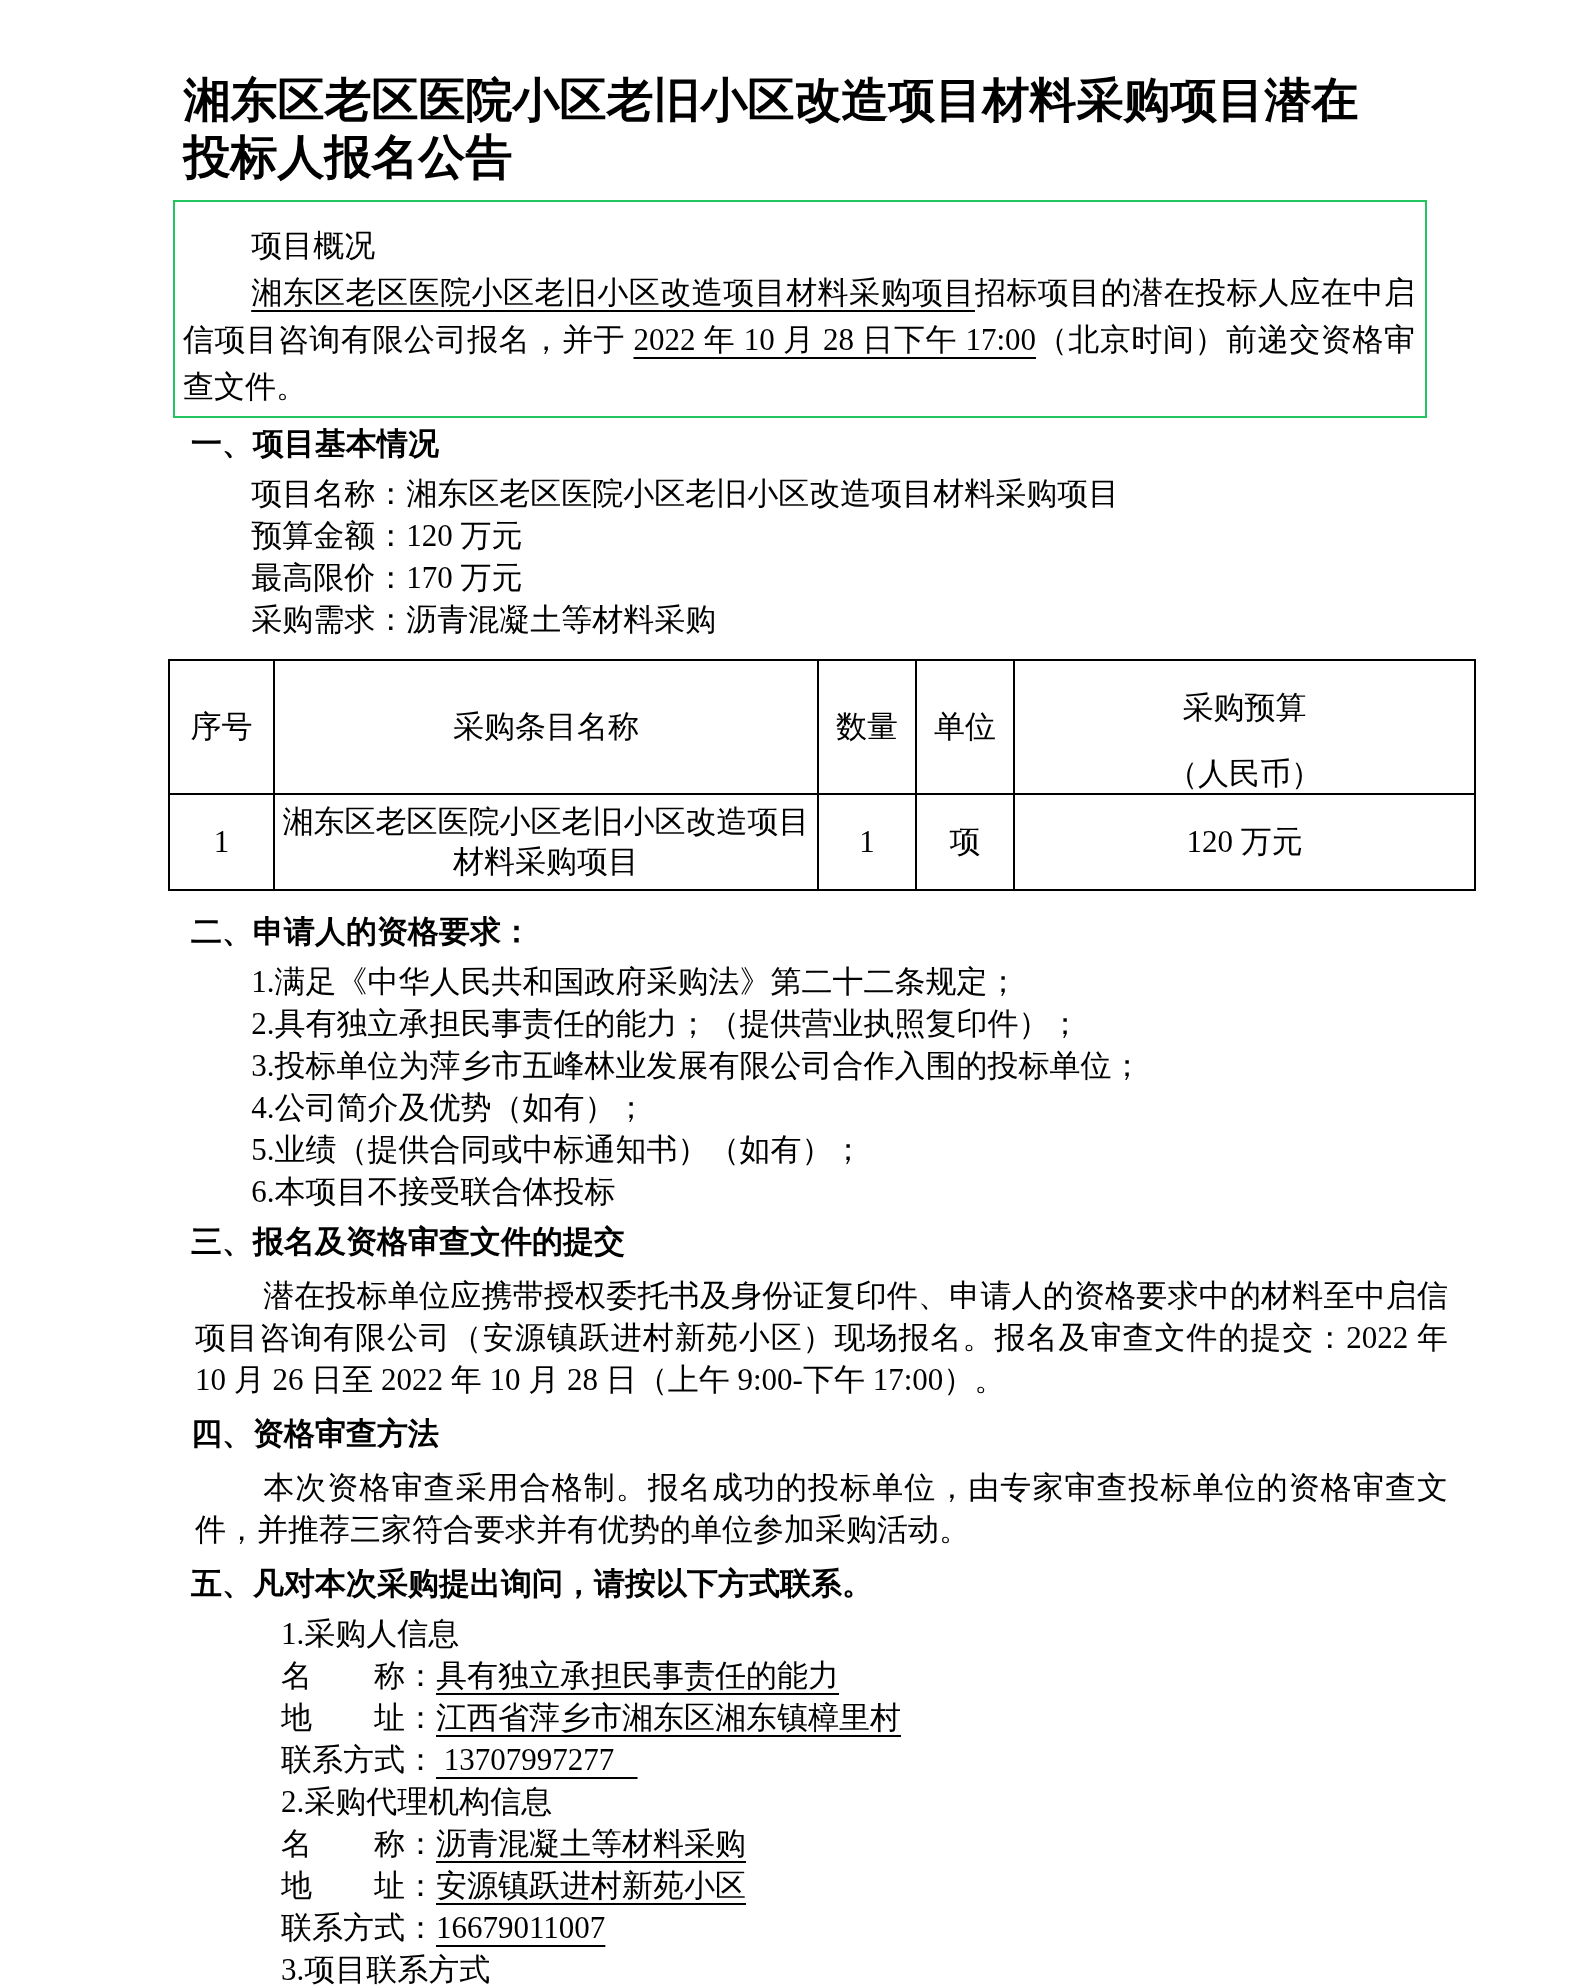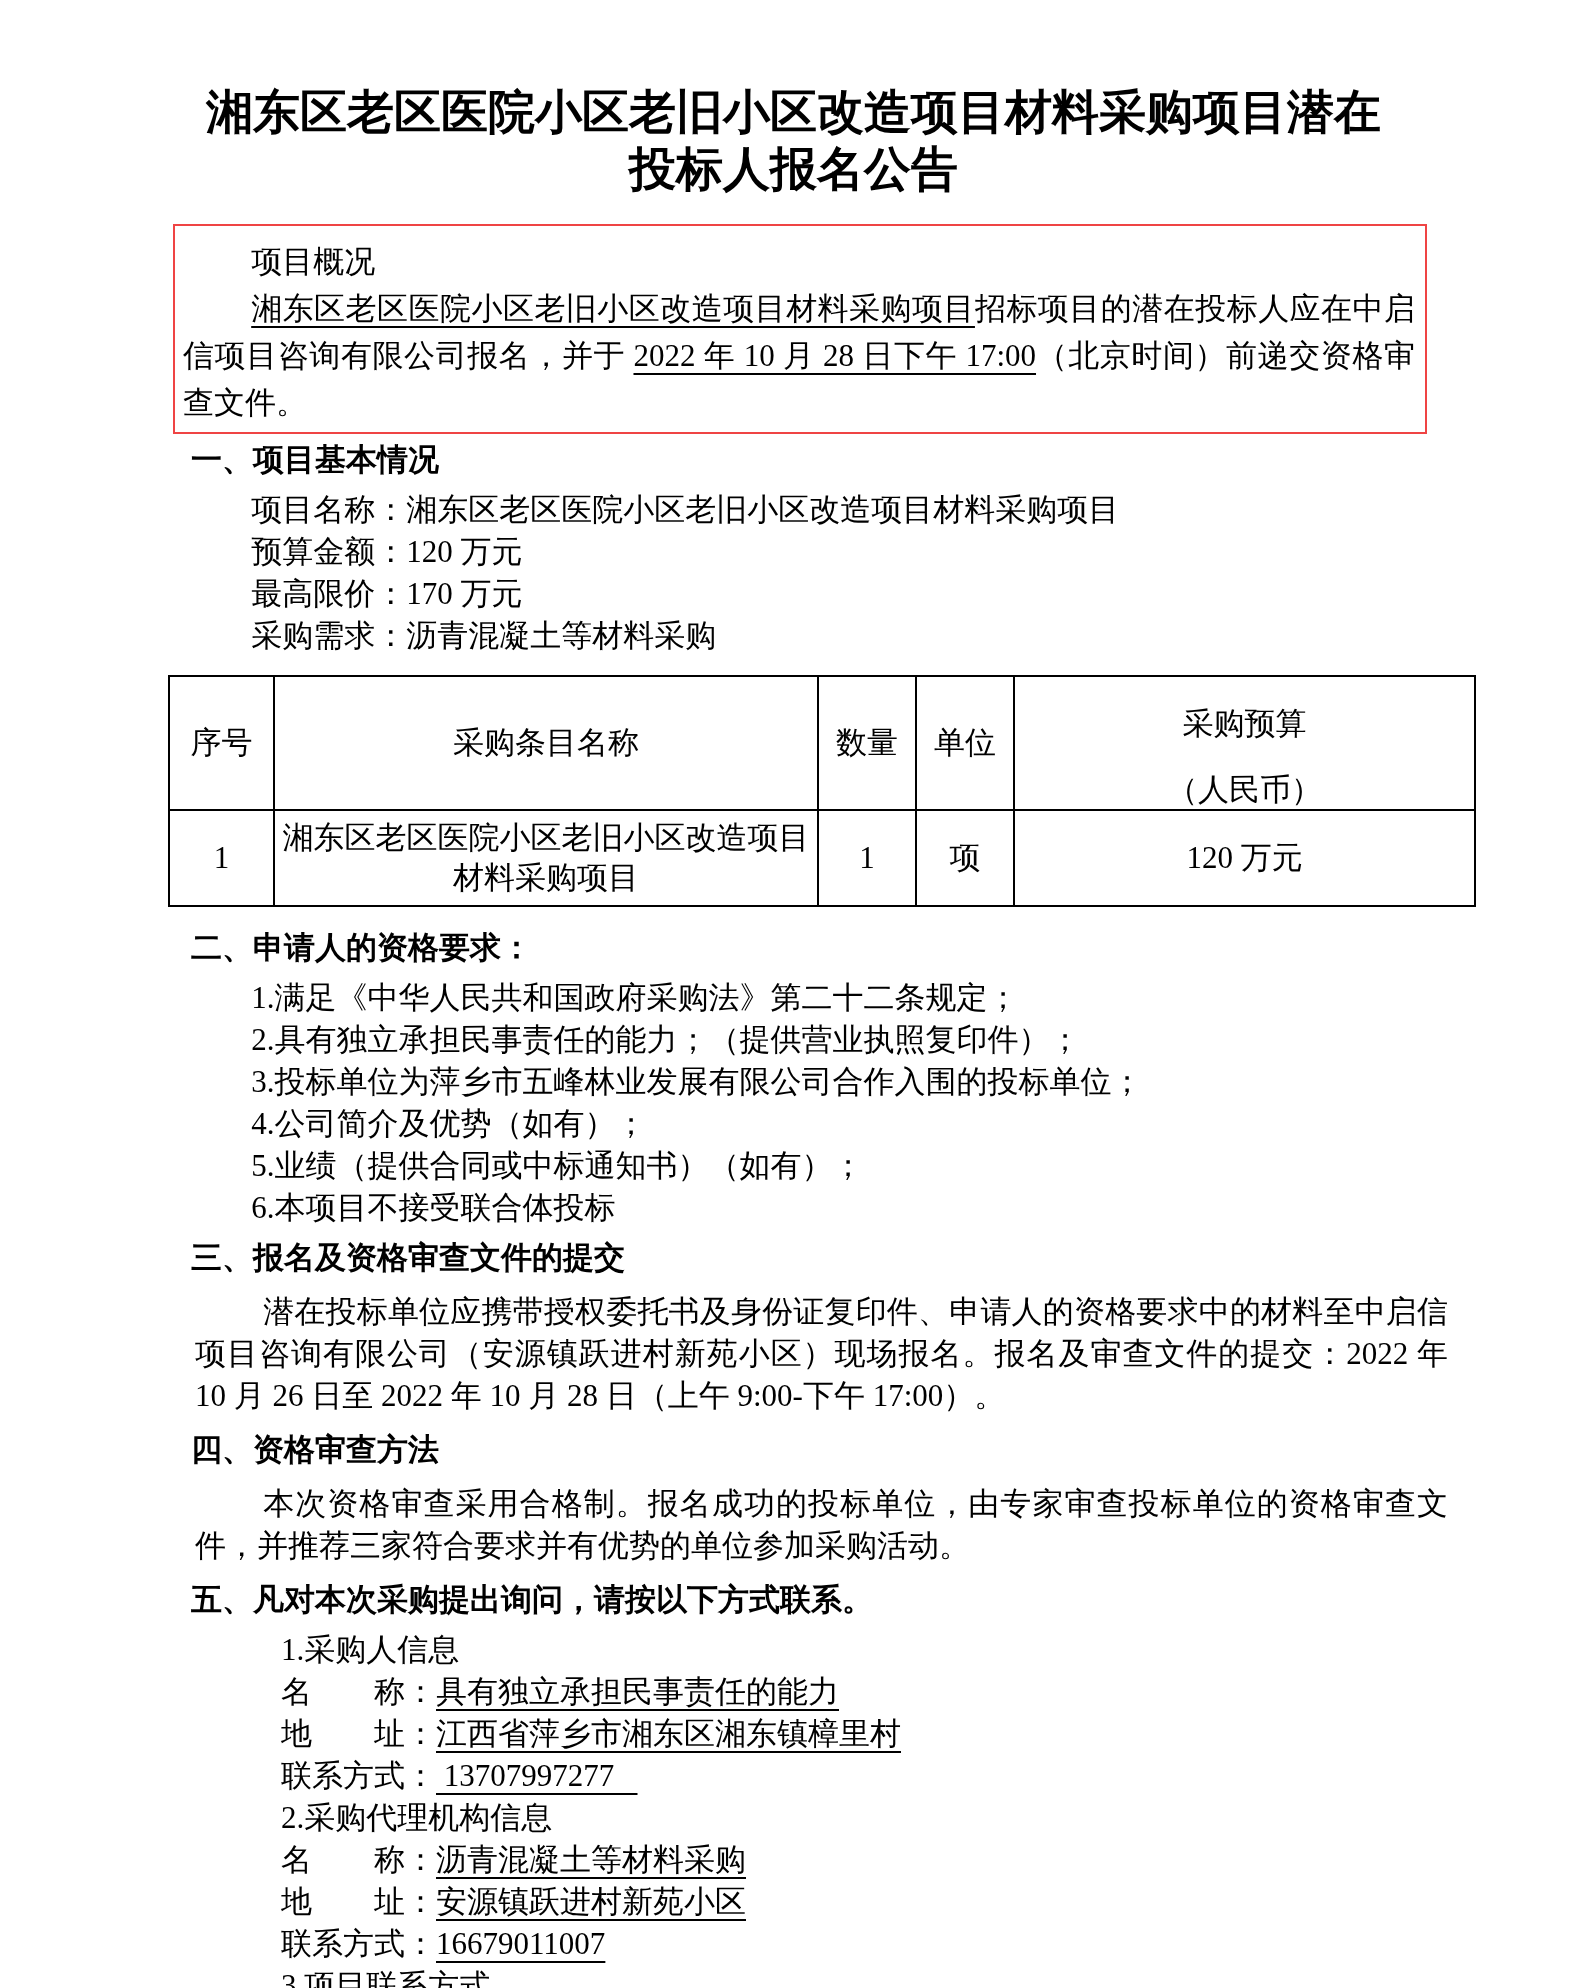--- a/index.html
+++ b/index.html
@@ -12,38 +12,38 @@
     height: 1988px;
     position: relative;
     overflow: hidden;
     font-family: "Liberation Serif", "DejaVu Serif", serif;
     color: #000000;
   }
   .title {
     font-size: 47px;
     line-height: 57px;
     font-weight: bold;
-    text-align: center;
+    text-align: left;
     width: 1220px;
-    margin: 12px auto;
+    margin: 0 auto;
     padding-top: 72px;
     padding-bottom: 14px;
   }
   .content {
     margin-left: 183px;
     width: 1277px;
     font-size: 31px;
     line-height: 42px;
   }
   .box {
     box-sizing: border-box;
-    border: 2px solid #ef4444;
+    border: 2px solid #22c55e;
     margin-left: -10px;
     width: 1254px;
-    padding: 12px 10px 6px 8px;
+    padding: 20px 10px 6px 8px;
     line-height: 47px;
   }
   .box p { margin: 0; }
   .ind { text-indent: 2.2em; }
   .just { text-align: justify; }
   .u {
     text-decoration: underline;
     text-decoration-thickness: 2px;
     text-underline-offset: 7px;
   }

